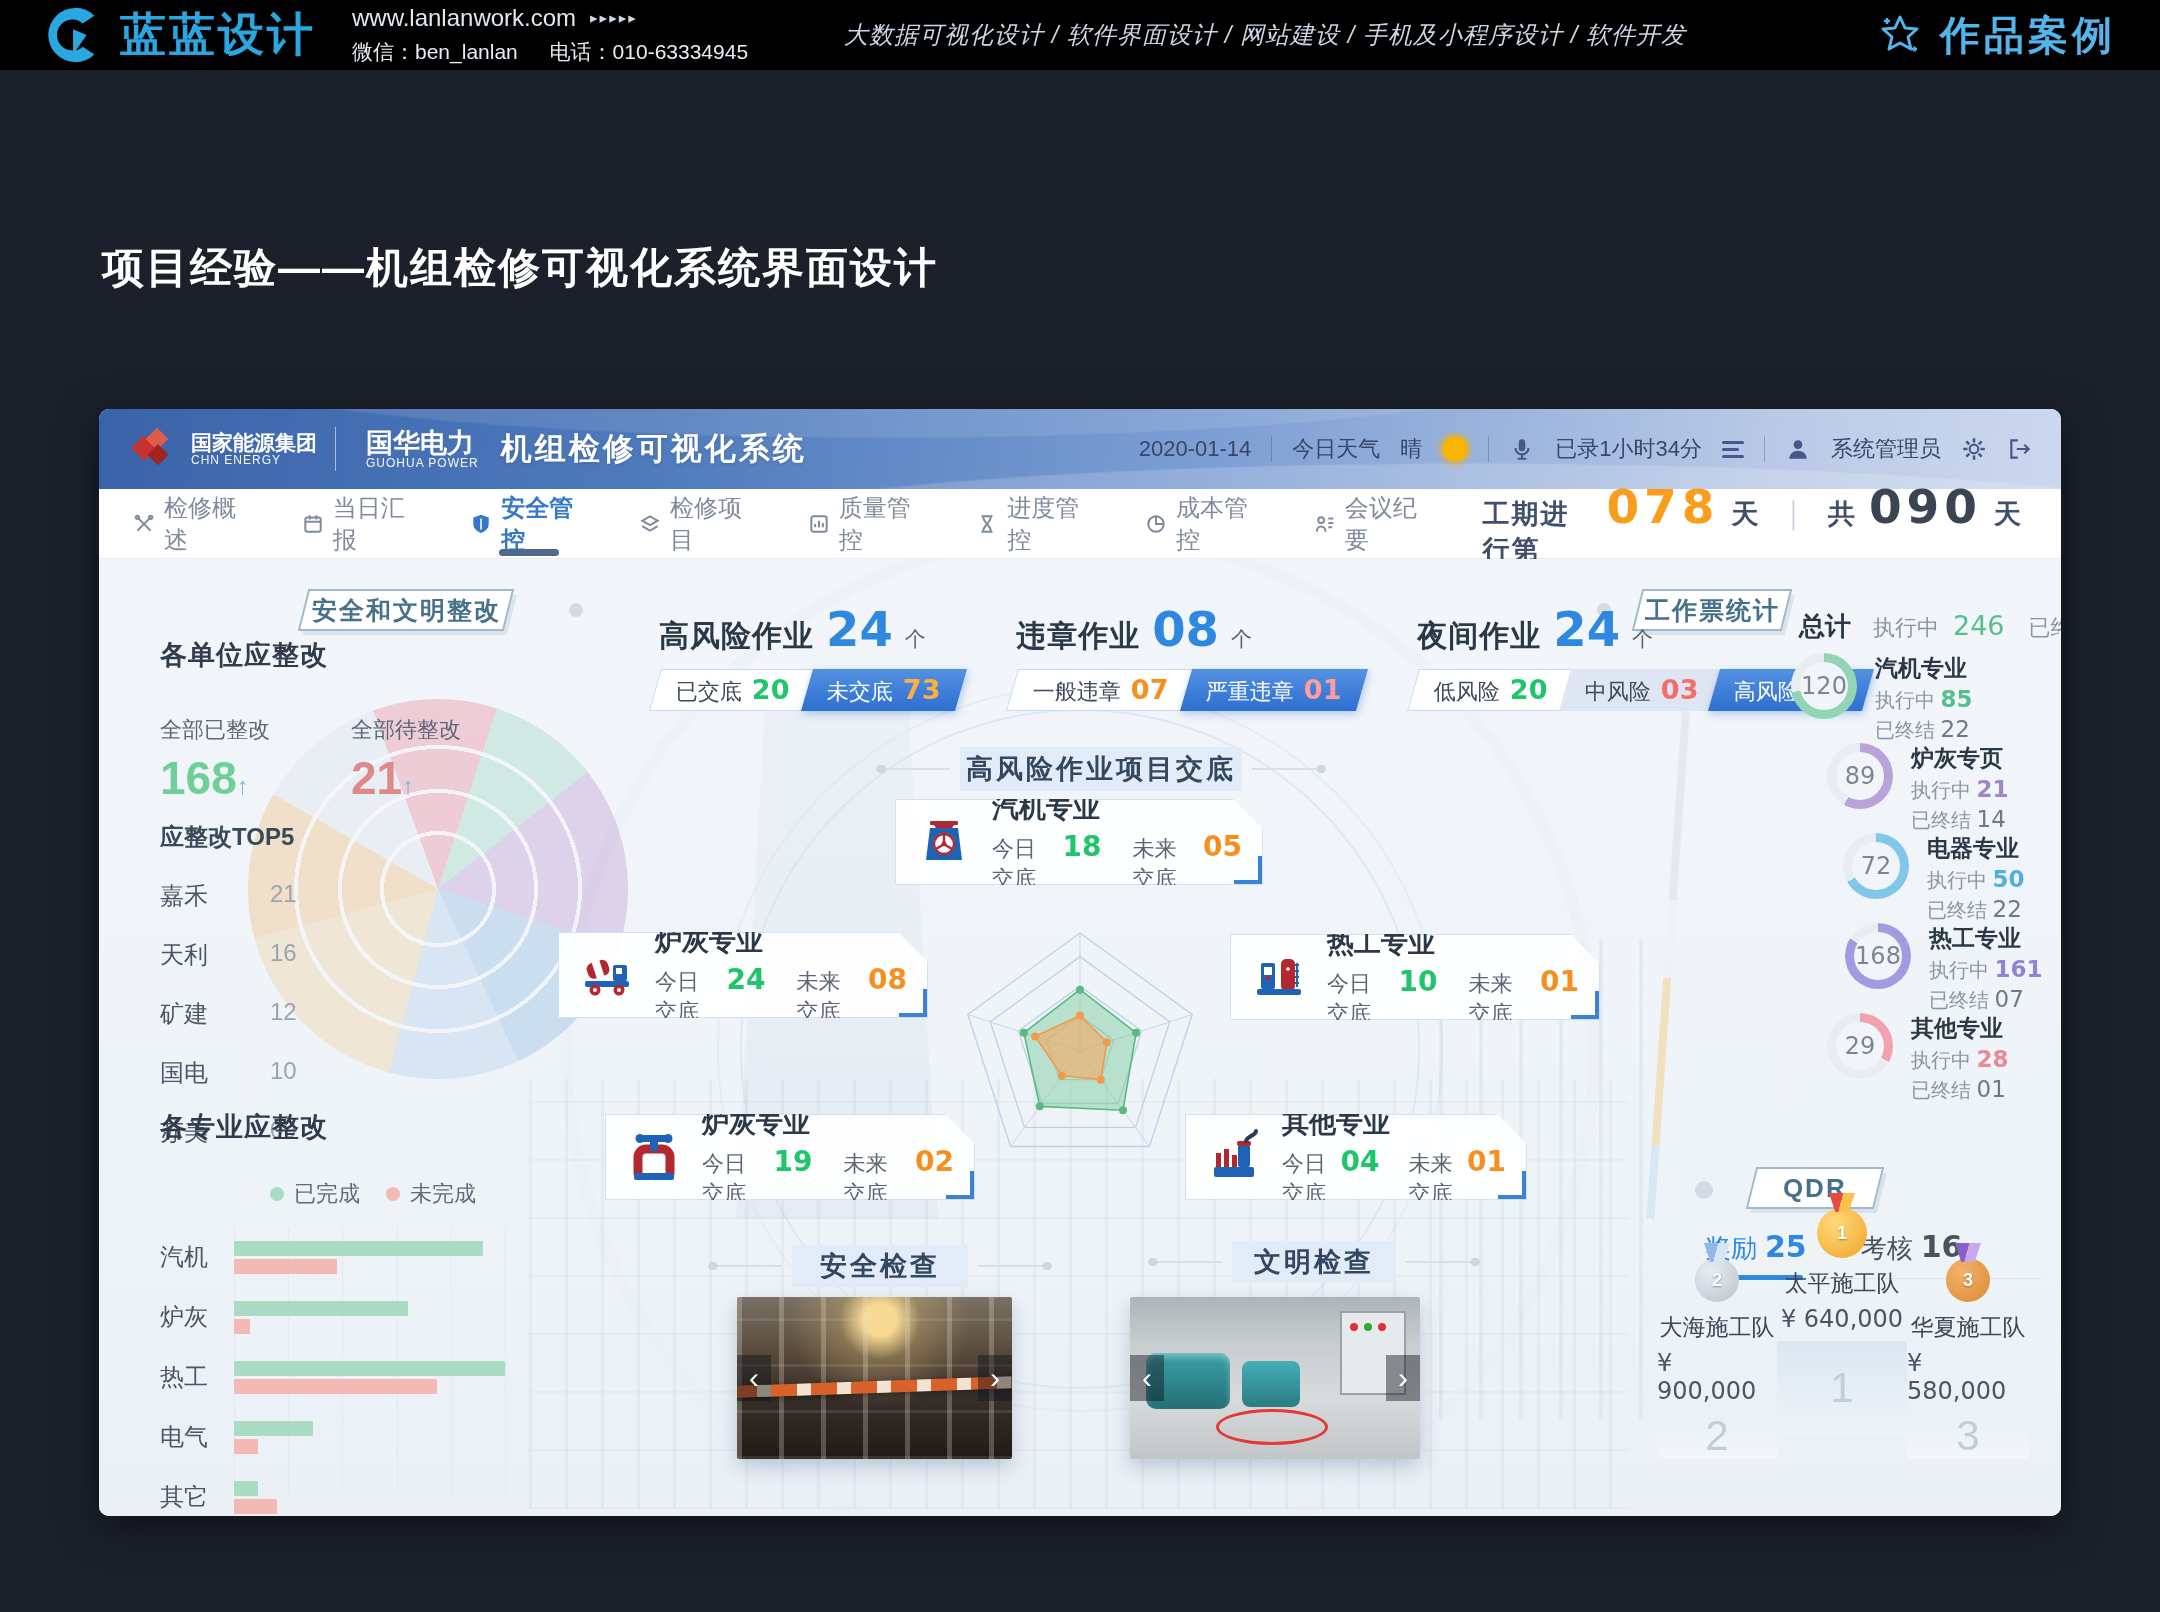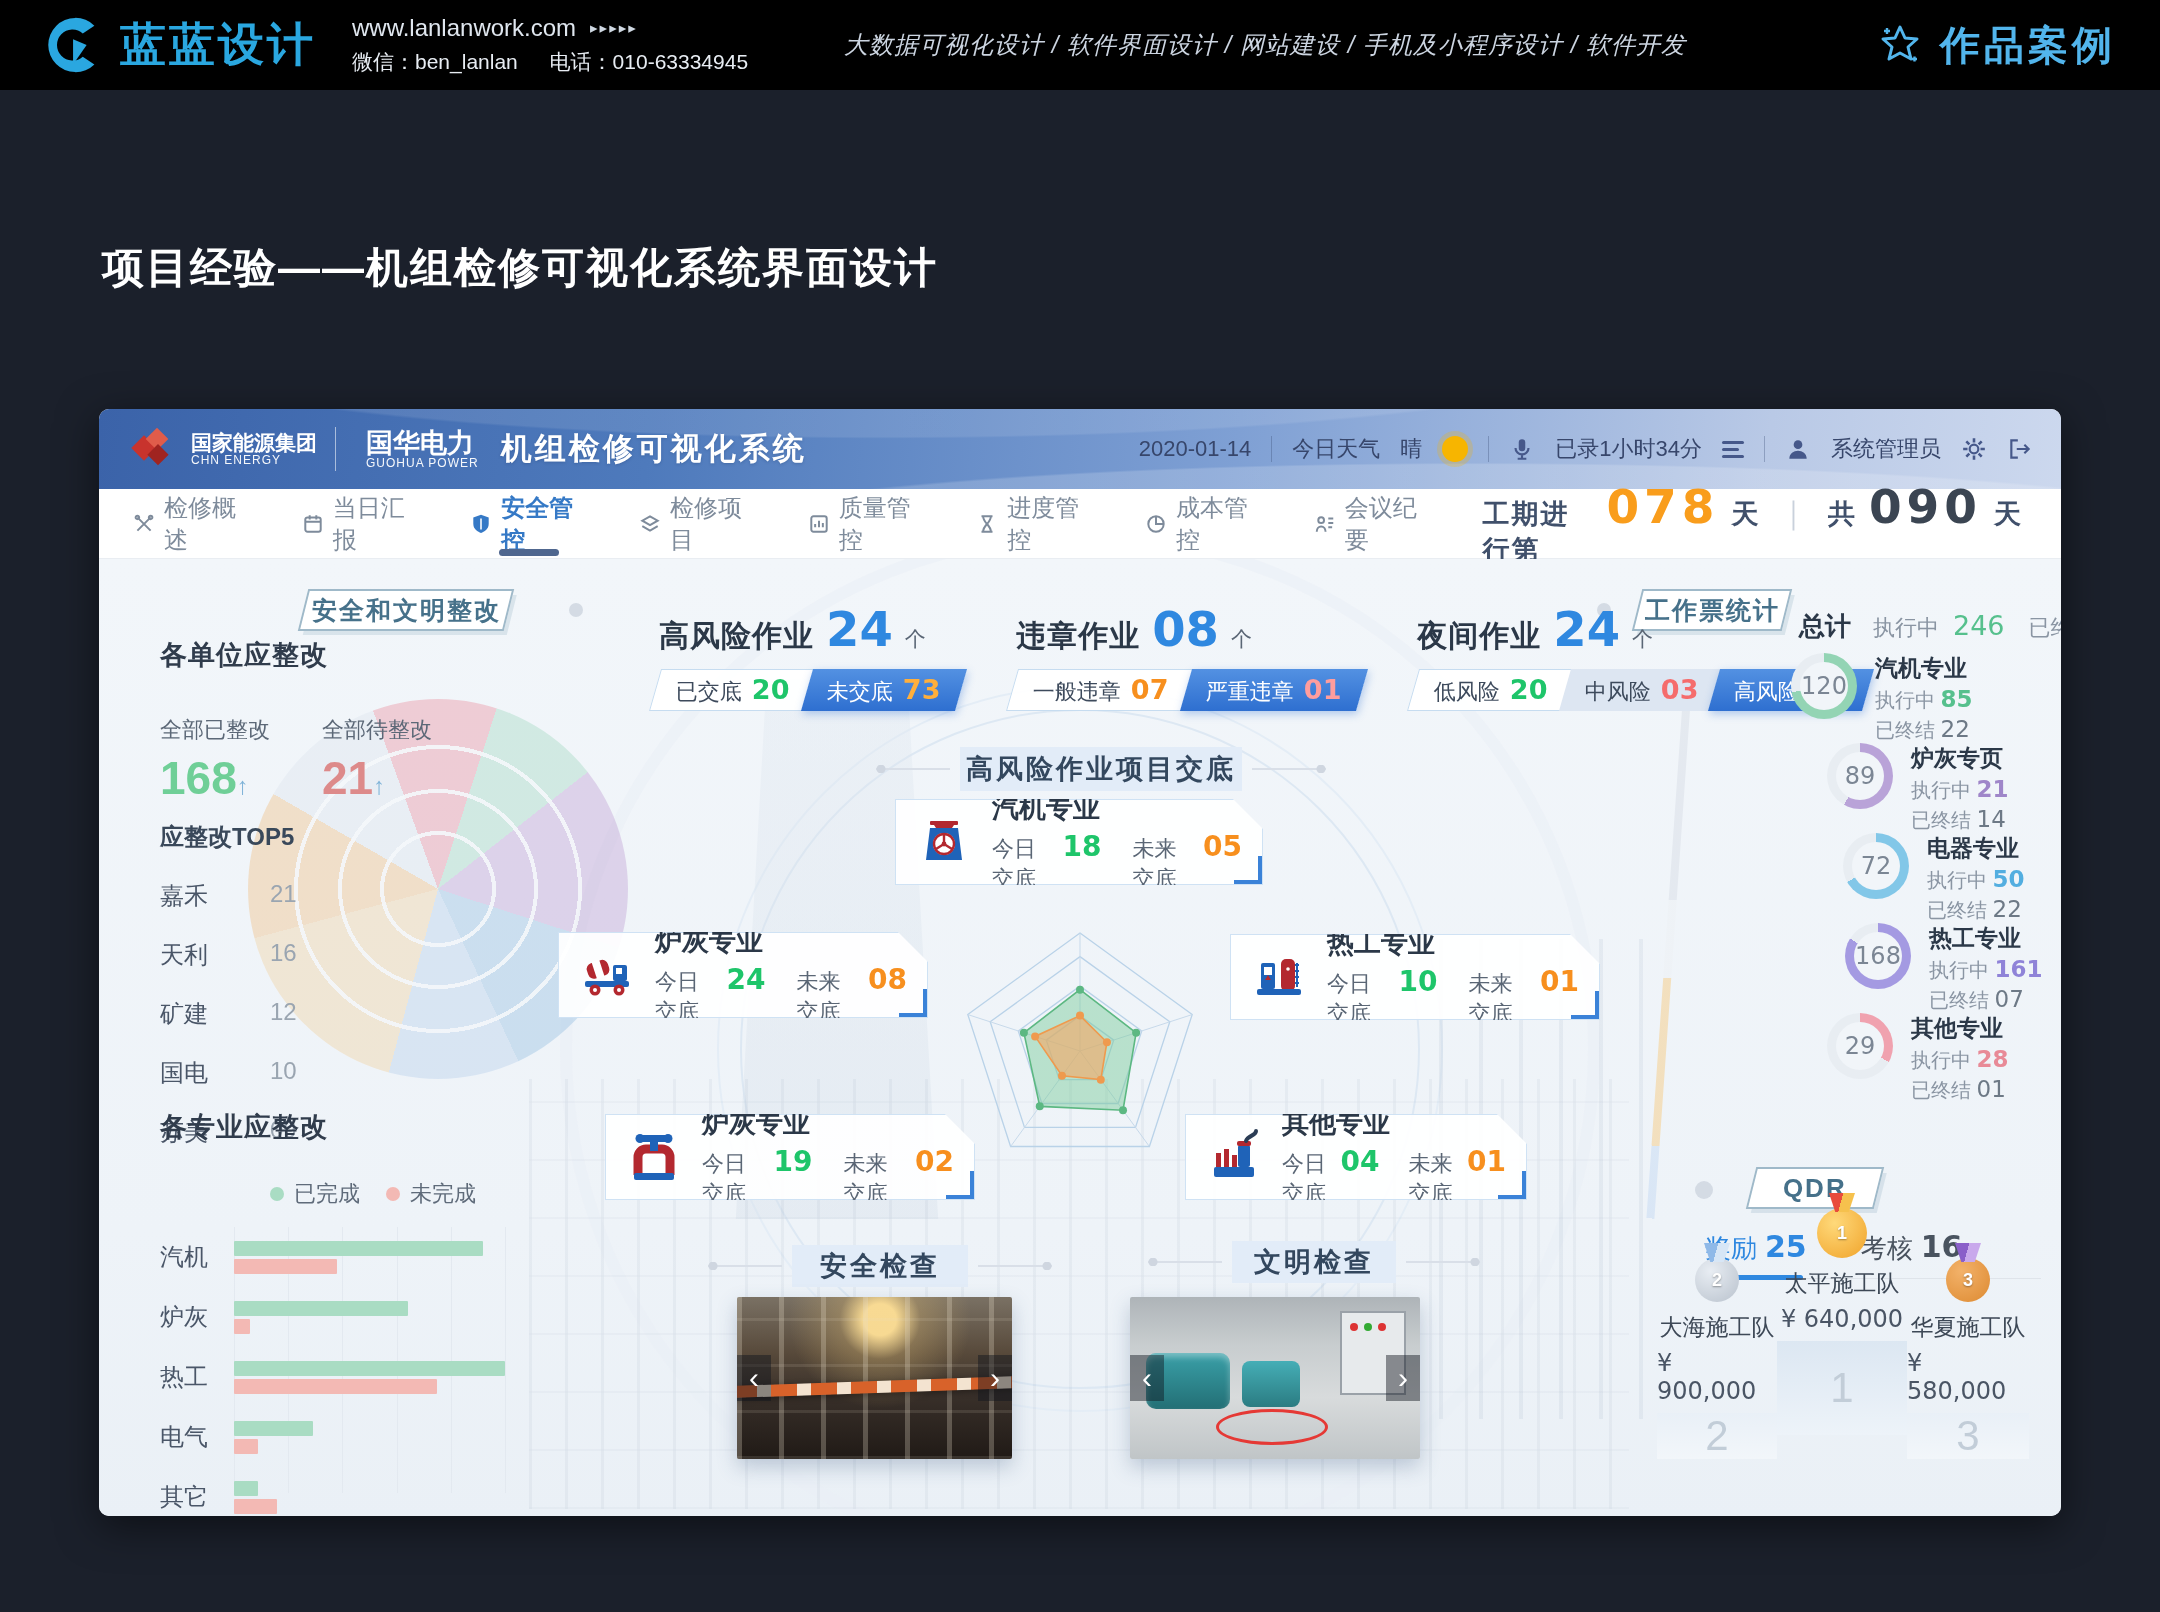--- a/index.html
+++ b/index.html
@@ -1,20 +1,20 @@
 <!DOCTYPE html>
 <html><head>
 <meta charset="utf-8">
 <style>
   * { margin:0; padding:0; box-sizing:border-box; }
   body { font-family:"Liberation Sans", sans-serif; background:#12161f; }
   .stage { position:relative; width:2160px; height:1612px; background:#1b202b; overflow:hidden; }
 
   
-  .site-header { position:absolute; left:0; top:0; width:2160px; height:90px; background:#000;
+  .site-header { position:absolute; left:0; top:0; width:2160px; height:70px; background:#000;
     display:flex; align-items:center; padding:0 44px; }
   .logo-wrap { display:flex; align-items:center; gap:14px; }
   .logo-glyph { width:62px; height:62px; }
   .logo-text { color:#2aa7e0; font-size:46px; font-weight:bold; letter-spacing:3px; }
   .contact-block { margin-left:36px; color:#dfe6ee; }
   .contact-line1 { font-size:24px; display:flex; align-items:center; gap:14px; }
   .arrows { font-size:15px; color:#cfd8e2; letter-spacing:2px; }
   .contact-line2 { font-size:21px; margin-top:6px; color:#e8edf3; }
   .contact-line2 span { margin-right:26px; }
   .services { margin-left:70px; font-size:24px; font-style:italic; color:#ccd5e1; letter-spacing:1px; }
@@ -94,21 +94,21 @@
     box-shadow:5px 5px 0 -1px rgba(159,185,201,.30); }
   .tag > span { transform:skewX(14deg); color:#46718a; font-weight:bold; letter-spacing:2px; }
   .safety-tag { left:204px; top:30px; width:206px; height:42px; font-size:25px; }
   .ticket-tag { left:1538px; top:30px; width:150px; height:42px; font-size:25px; }
   .qdr-tag { left:1652px; top:608px; width:128px; height:42px; font-size:26px; }
   .node-dot { position:absolute; width:14px; height:14px; border-radius:50%; background:#d4dbe4; }
 
   
   .sec-title { font-size:27px; font-weight:bold; color:#303c4c; letter-spacing:1px; }
   .units-block { position:absolute; left:61px; top:78px; }
-  .units-stats { display:flex; gap:52px; margin-top:42px;justify-content:flex-end; }
+  .units-stats { display:flex; gap:81px; margin-top:42px;justify-content:flex-end; }
   .us-label { font-size:22px; color:#5c6877; }
   .us-value { font-size:46px; font-weight:bold; margin-top:6px; }
   .us-value.green { color:#6fcf97; } .us-value.red { color:#dd8a8a; }
   .us-arrow { font-size:24px; color:#7fb3d8; font-weight:normal; }
   .top5-block { position:absolute; left:61px; top:262px; }
   .top5-title { font-size:24px; font-weight:bold; color:#39485a; }
   .top5-row { display:flex; width:170px; margin-top:27px; font-size:24px; }
   .top5-name { color:#4a5668; width:110px; }
   .top5-val { color:#9aa5b1; }
   .bars-block { position:absolute; left:61px; top:550px; width:410px; }

